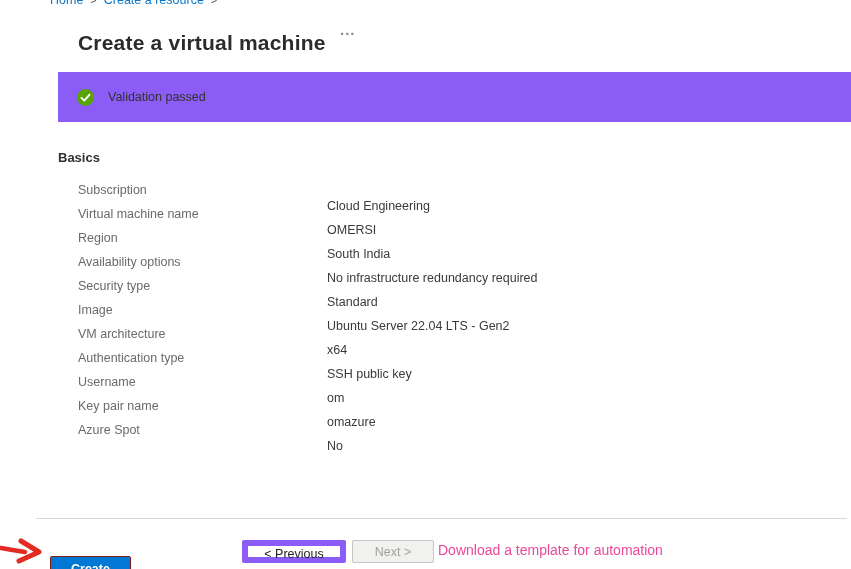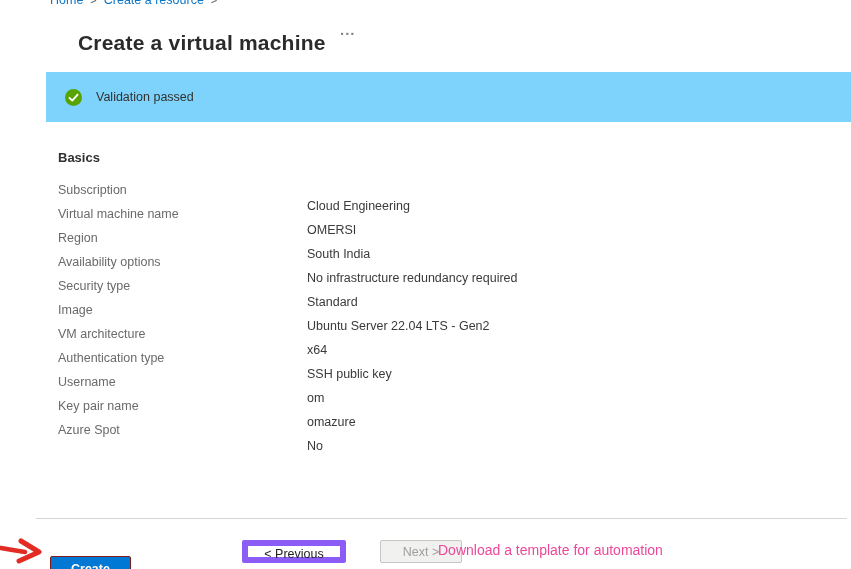--- a/index.html
+++ b/index.html
@@ -32,41 +32,41 @@
   }
   .more-btn {
     position: absolute; top: 20px; left: 336px;
     color: #8a8886; font-size: 15px; font-weight: 700;
     letter-spacing: 1px; cursor: pointer; line-height: 15px;
     background: none; border: none; padding: 2px 4px;
   }
 
   
   .banner {
-    position: absolute; left: 46px; right: 0; top: 72px; height: 50px;
-    background: #7dd3fc;
+    position: absolute; left: 58px; right: 0; top: 72px; height: 50px;
+    background: #8b5cf6;
     display: flex; align-items: center;
   }
   .banner .check {
     width: 17px; height: 17px; margin-left: 19px; flex: 0 0 auto;
   }
   .banner .msg {
     margin-left: 14px; font-size: 12.5px; color: #323130;
   }
 
   
   .section-heading {
     position: absolute; left: 58px; top: 150px;
     font-size: 13px; font-weight: 700; color: #323130;
   }
   .summary {
     position: absolute; left: 58px; top: 178px; right: 20px;
   }
   .srow { display: flex; height: 24px; align-items: center; }
-  .srow .lbl { flex: 0 0 249px; font-size: 12.5px; color: #6a6a6a; }
+  .srow .lbl { flex: 0 0 249px; font-size: 12.5px; color: #6a6a6a; margin-left: 20px; }
   .srow .val { font-size: 12.5px; color: #3b3a39; margin-top: 32px; }
 
   
   .divider {
     position: absolute; left: 36px; right: 4px; top: 518px;
     height: 1px; background: #d8d6d4;
   }
   .btn-create {
     position: absolute; left: 50px; top: 556px;
     width: 81px; height: 25px;
@@ -80,21 +80,21 @@
     width: 104px; height: 23px;
     background: #ffffff; color: #201f1e;
     border: 6px solid #8b5cf6; border-radius: 2px;
     font-size: 12.5px; font-family: inherit; cursor: pointer;
   }
   .btn-next {
     position: absolute; left: 352px; top: 540px;
     width: 82px; height: 23px;
     background: #f1f1f0; color: #a19f9d;
     border: 1px solid #c8c6c4; border-radius: 2px;
-    font-size: 12.5px; font-family: inherit; margin-left: 28px;
+    font-size: 12.5px; font-family: inherit;
   }
   .download-link {
     position: absolute; left: 438px; top: 542px;
     font-size: 14px; color: #ec4899; text-decoration: none; cursor: pointer;
   }
 
   
   .annot-arrow { position: absolute; left: 0px; top: 538px; }
 </style>
 </head>

